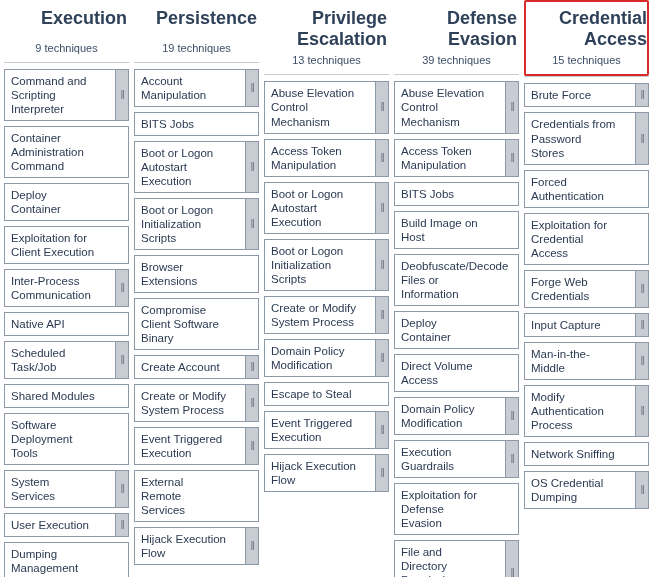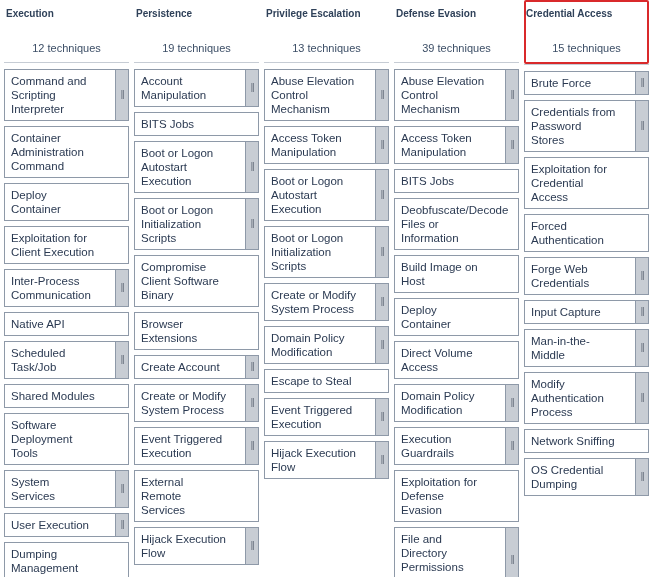--- a/index.html
+++ b/index.html
@@ -24,22 +24,22 @@
   }
   .column {
     width: 125px;
     margin-right: 5px;
     flex: 0 0 125px;
     box-sizing: border-box;
   }
   .column:last-child { margin-right: 12px; }
 
   .col-header {
-    text-align: left;
-    font-size: 10px;
+    text-align: right;
+    font-size: 18px;
     font-weight: bold;
     color: #2f4159;
     line-height: 1.18;
     padding-top: 6px;
     min-height: 36px;
     box-sizing: border-box;
   }
   .col-count {
     text-align: center;
     font-size: 11px;
@@ -101,21 +101,21 @@
     transform: scaleY(1.4);
   }
 </style>
 </head>
 <body>
 
 <div class="matrix" id="matrix">
     <div class="column">
       <div class="col-head-wrap">
         <div class="col-header">Execution</div>
-        <div class="col-count">12 techniques</div>
+        <div class="col-count">9 techniques</div>
       </div>
       <div class="divider"></div>
       <div class="tech-list">
         <div class="tech">
           <span class="tech-label">Command and Scripting Interpreter</span>
           <span class="subbar">
             <span class="dots">‖</span>
           </span>
         </div>
         <div class="tech">
@@ -187,24 +187,24 @@
             <span class="dots">‖</span>
           </span>
         </div>
         <div class="tech">
           <span class="tech-label">Boot or Logon Initialization Scripts</span>
           <span class="subbar">
             <span class="dots">‖</span>
           </span>
         </div>
         <div class="tech">
+          <span class="tech-label">Browser Extensions</span>
+        </div>
+        <div class="tech">
           <span class="tech-label">Compromise Client Software Binary</span>
-        </div>
-        <div class="tech">
-          <span class="tech-label">Browser Extensions</span>
         </div>
         <div class="tech">
           <span class="tech-label">Create Account</span>
           <span class="subbar">
             <span class="dots">‖</span>
           </span>
         </div>
         <div class="tech">
           <span class="tech-label">Create or Modify System Process</span>
           <span class="subbar">
@@ -304,24 +304,24 @@
         <div class="tech">
           <span class="tech-label">Access Token Manipulation</span>
           <span class="subbar">
             <span class="dots">‖</span>
           </span>
         </div>
         <div class="tech">
           <span class="tech-label">BITS Jobs</span>
         </div>
         <div class="tech">
+          <span class="tech-label">Build Image on Host</span>
+        </div>
+        <div class="tech">
           <span class="tech-label">Deobfuscate/Decode Files or Information</span>
-        </div>
-        <div class="tech">
-          <span class="tech-label">Build Image on Host</span>
         </div>
         <div class="tech">
           <span class="tech-label">Deploy Container</span>
         </div>
         <div class="tech">
           <span class="tech-label">Direct Volume Access</span>
         </div>
         <div class="tech">
           <span class="tech-label">Domain Policy Modification</span>
           <span class="subbar">
@@ -370,24 +370,24 @@
             <span class="dots">‖</span>
           </span>
         </div>
         <div class="tech">
           <span class="tech-label">Credentials from Password Stores</span>
           <span class="subbar">
             <span class="dots">‖</span>
           </span>
         </div>
         <div class="tech">
+          <span class="tech-label">Forced Authentication</span>
+        </div>
+        <div class="tech">
           <span class="tech-label">Exploitation for Credential Access</span>
-        </div>
-        <div class="tech">
-          <span class="tech-label">Forced Authentication</span>
         </div>
         <div class="tech">
           <span class="tech-label">Forge Web Credentials</span>
           <span class="subbar">
             <span class="dots">‖</span>
           </span>
         </div>
         <div class="tech">
           <span class="tech-label">Input Capture</span>
           <span class="subbar">

